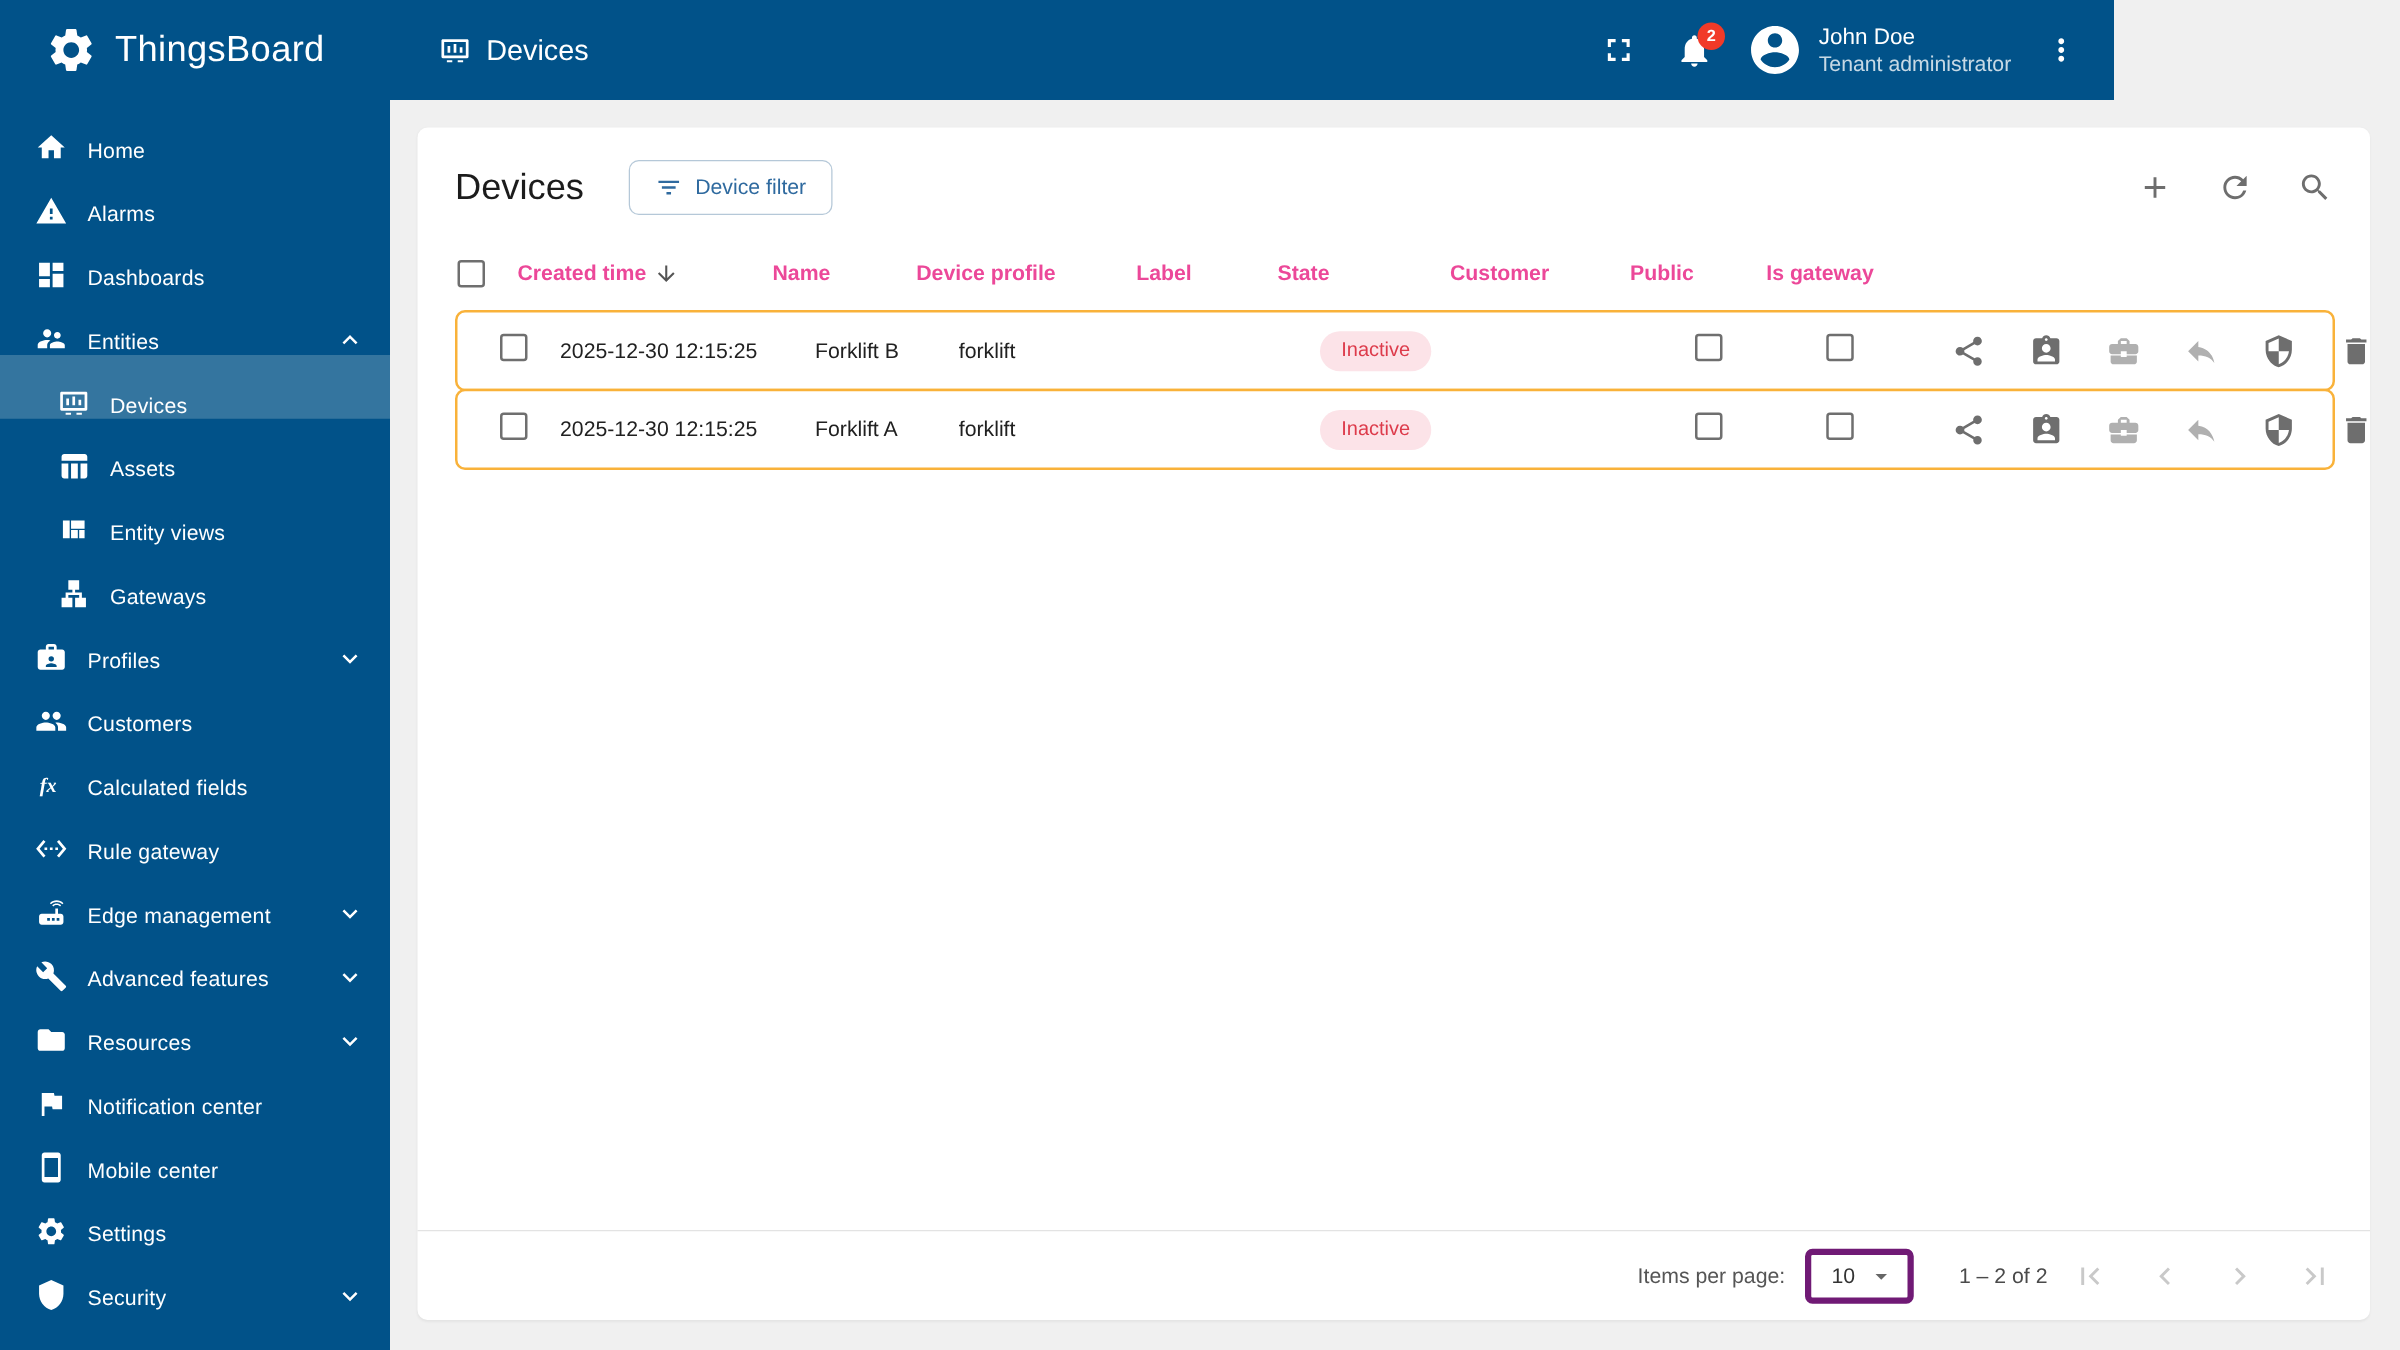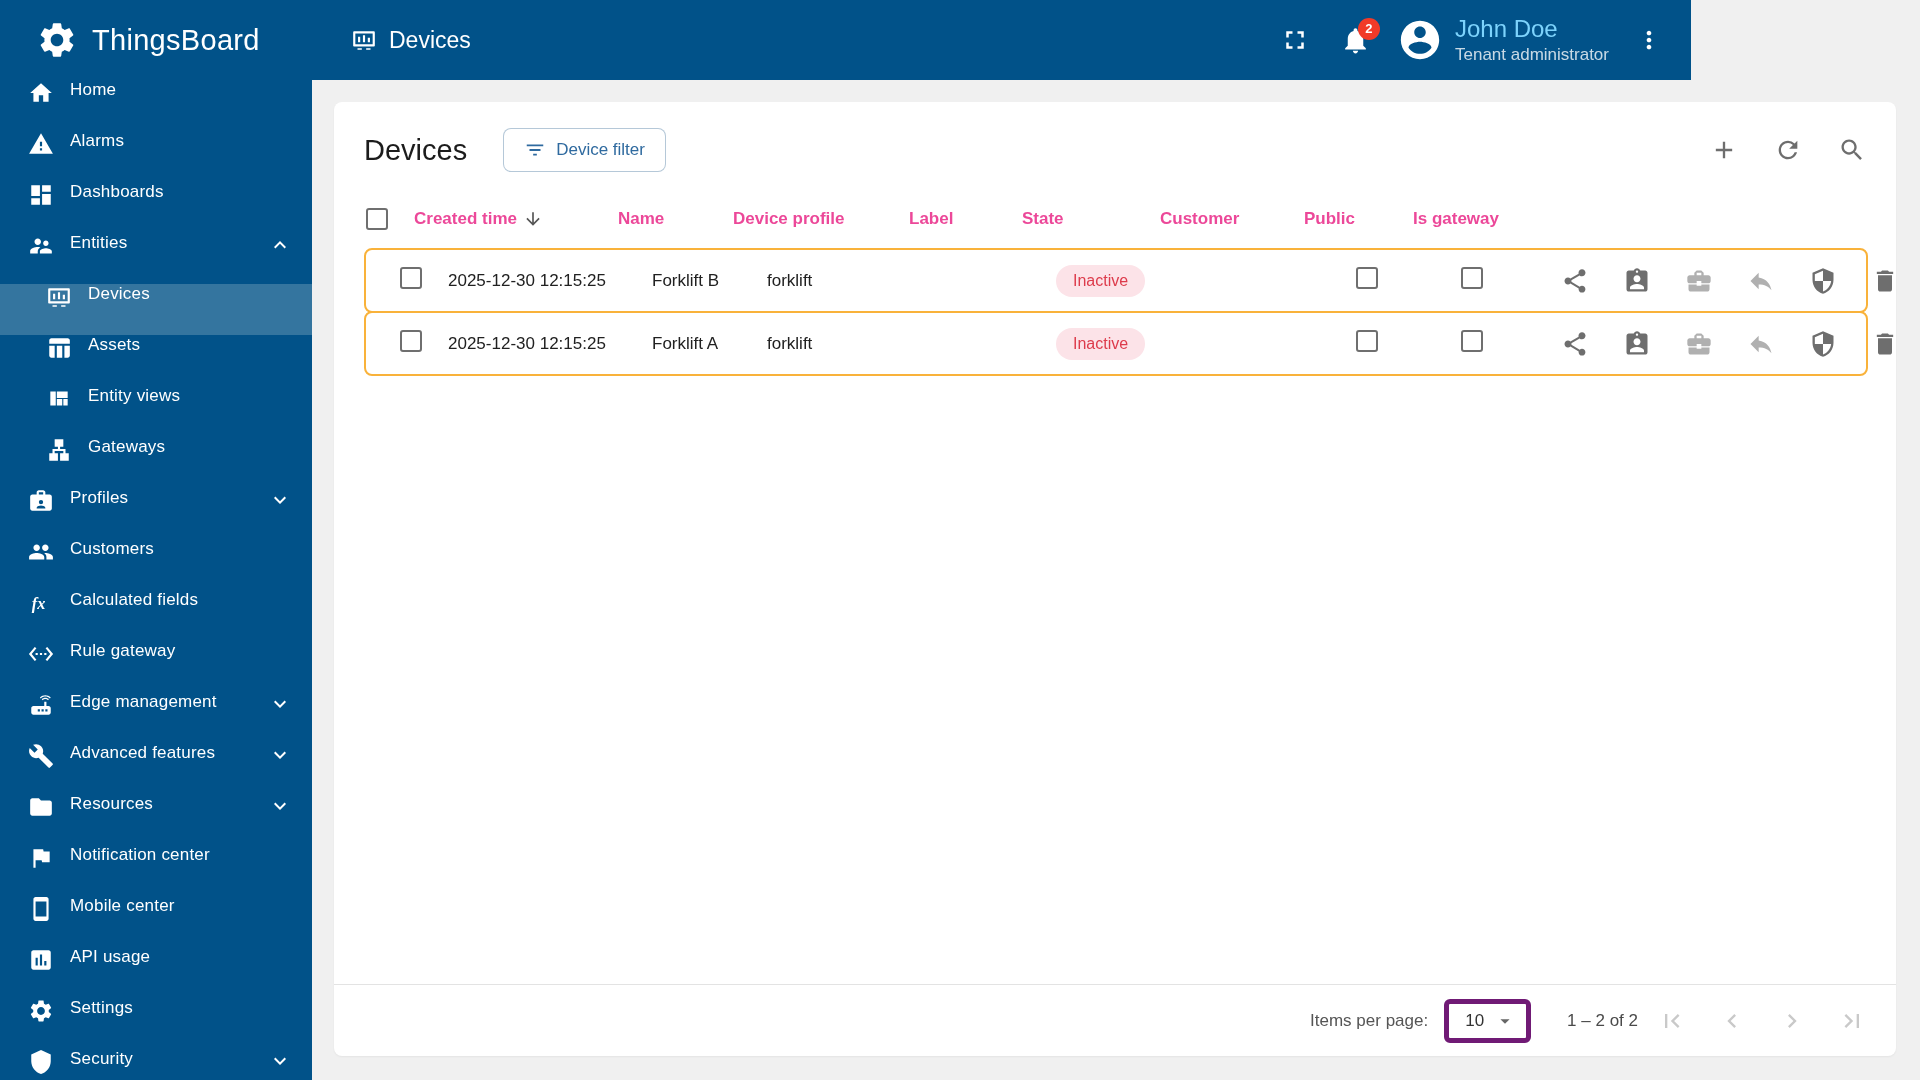--- a/index.html
+++ b/index.html
@@ -24,26 +24,26 @@
   .logo{width:312px;flex:0 0 312px;display:flex;align-items:center;padding-left:36px;gap:14px;}
   .logo-ic{color:#fff;}
   .logo-text{font-size:29px;font-weight:500;letter-spacing:.3px;}
   .crumb{display:flex;align-items:center;gap:12px;margin-left:39px;font-size:23px;font-weight:400;}
   .topbar-right{margin-left:auto;display:flex;align-items:center;padding-right:28px;}
   .tb-btn{color:#fff;}
   .bell-wrap{position:relative;margin-left:30px;display:inline-flex;}
   .badge{position:absolute;top:-7px;right:-9px;min-width:22px;height:22px;border-radius:11px;background:var(--badge-red);color:#fff;font-size:13px;font-weight:600;display:flex;align-items:center;justify-content:center;padding:0 4px;}
   .avatar{margin-left:26px;color:#fff;}
   .user-info{margin-left:12px;line-height:1.25;margin-right:26px;}
-  .user-name{font-size:24px;color:#7dd3fc;}
+  .user-name{font-size:18px;color:#ffffff;}
   .user-role{font-size:17px;color:rgba(255,255,255,.78);}
 
   
   .sidebar{position:fixed;top:80px;left:0;width:312px;height:1000px;background:var(--primary);overflow:hidden;color:#fff;}
-  .nav-item{display:flex;align-items:flex-start;height:51px;padding:0 20px 0 28px;gap:16px;}
+  .nav-item{display:flex;align-items:flex-end;height:51px;padding:0 20px 0 28px;gap:16px;}
   .nav-item.sub{padding-left:46px;}
   .nav-item.active{background:var(--sidebar-active-bg);}
   .nav-ic{color:#fff;flex:0 0 26px;}
   .nav-label{font-size:17px;font-weight:500;letter-spacing:.2px;white-space:nowrap;}
   .nav-chevron{margin-left:auto;color:#fff;}
 
   
   .main{position:fixed;top:80px;left:312px;width:1608px;height:1000px;background:#f0f0f0;padding:22px 24px 24px 22px;}
   .card{width:100%;height:100%;background:#fff;border-radius:8px;display:flex;flex-direction:column;box-shadow:0 1px 2px rgba(0,0,0,.05);}
   .card-head{display:flex;align-items:center;padding:26px 30px 18px 30px;}
@@ -281,28 +281,20 @@
       </span>
       <span class="nav-label" data-interactable="false">Notification center</span>
     </div>
     <div class="nav-item" data-interactable="true">
       <span class="ic nav-ic" data-interactable="false">
         <svg width="26" height="26" viewBox="0 0 24 24" fill="currentColor" aria-hidden="true">
           <path d="M17 1.01 7 1c-1.1 0-2 .9-2 2v18c0 1.1.9 2 2 2h10c1.1 0 2-.9 2-2V3c0-1.1-.9-1.99-2-1.99zM17 19H7V5h10v14z"></path>
         </svg>
       </span>
       <span class="nav-label" data-interactable="false">Mobile center</span>
-    </div>
-    <div class="nav-item" data-interactable="true">
-      <span class="ic nav-ic" data-interactable="false">
-        <svg width="26" height="26" viewBox="0 0 24 24" fill="currentColor" aria-hidden="true">
-          <path d="M19 3H5c-1.1 0-2 .9-2 2v14c0 1.1.9 2 2 2h14c1.1 0 2-.9 2-2V5c0-1.1-.9-2-2-2zM9 17H7v-7h2v7zm4 0h-2V7h2v10zm4 0h-2v-4h2v4z"></path>
-        </svg>
-      </span>
-      <span class="nav-label" data-interactable="false">API usage</span>
     </div>
     <div class="nav-item" data-interactable="true">
       <span class="ic nav-ic" data-interactable="false">
         <svg width="26" height="26" viewBox="0 0 24 24" fill="currentColor" aria-hidden="true">
           <path d="M19.14 12.94c.04-.3.06-.61.06-.94 0-.32-.02-.64-.07-.94l2.03-1.58c.18-.14.23-.41.12-.61l-1.92-3.32c-.12-.22-.37-.29-.59-.22l-2.39.96c-.5-.38-1.03-.7-1.62-.94l-.36-2.54c-.04-.24-.24-.41-.48-.41h-3.84c-.24 0-.43.17-.47.41l-.36 2.54c-.59.24-1.13.57-1.62.94l-2.39-.96c-.22-.08-.47 0-.59.22L2.74 8.87c-.12.21-.08.47.12.61l2.03 1.58c-.05.3-.09.63-.09.94s.02.64.07.94l-2.03 1.58c-.18.14-.23.41-.12.61l1.92 3.32c.12.22.37.29.59.22l2.39-.96c.5.38 1.03.7 1.62.94l.36 2.54c.05.24.24.41.48.41h3.84c.24 0 .44-.17.47-.41l.36-2.54c.59-.24 1.13-.56 1.62-.94l2.39.96c.22.08.47 0 .59-.22l1.92-3.32c.12-.22.07-.47-.12-.61l-2.01-1.58zM12 15.6c-1.98 0-3.6-1.62-3.6-3.6s1.62-3.6 3.6-3.6 3.6 1.62 3.6 3.6-1.62 3.6-3.6 3.6z"></path>
         </svg>
       </span>
       <span class="nav-label" data-interactable="false">Settings</span>
     </div>
     <div class="nav-item" data-interactable="true">

